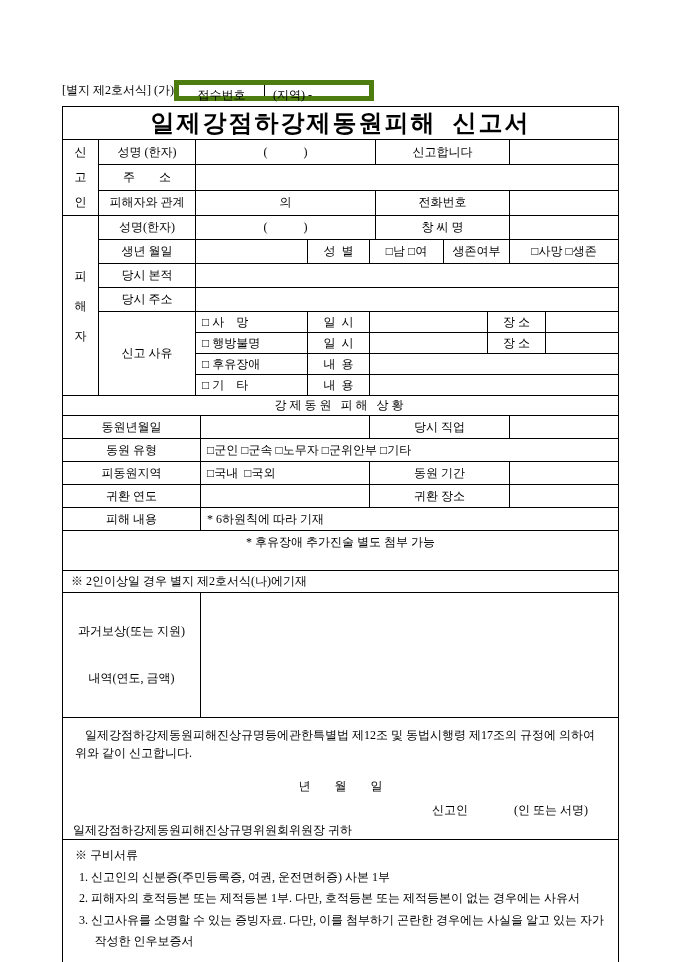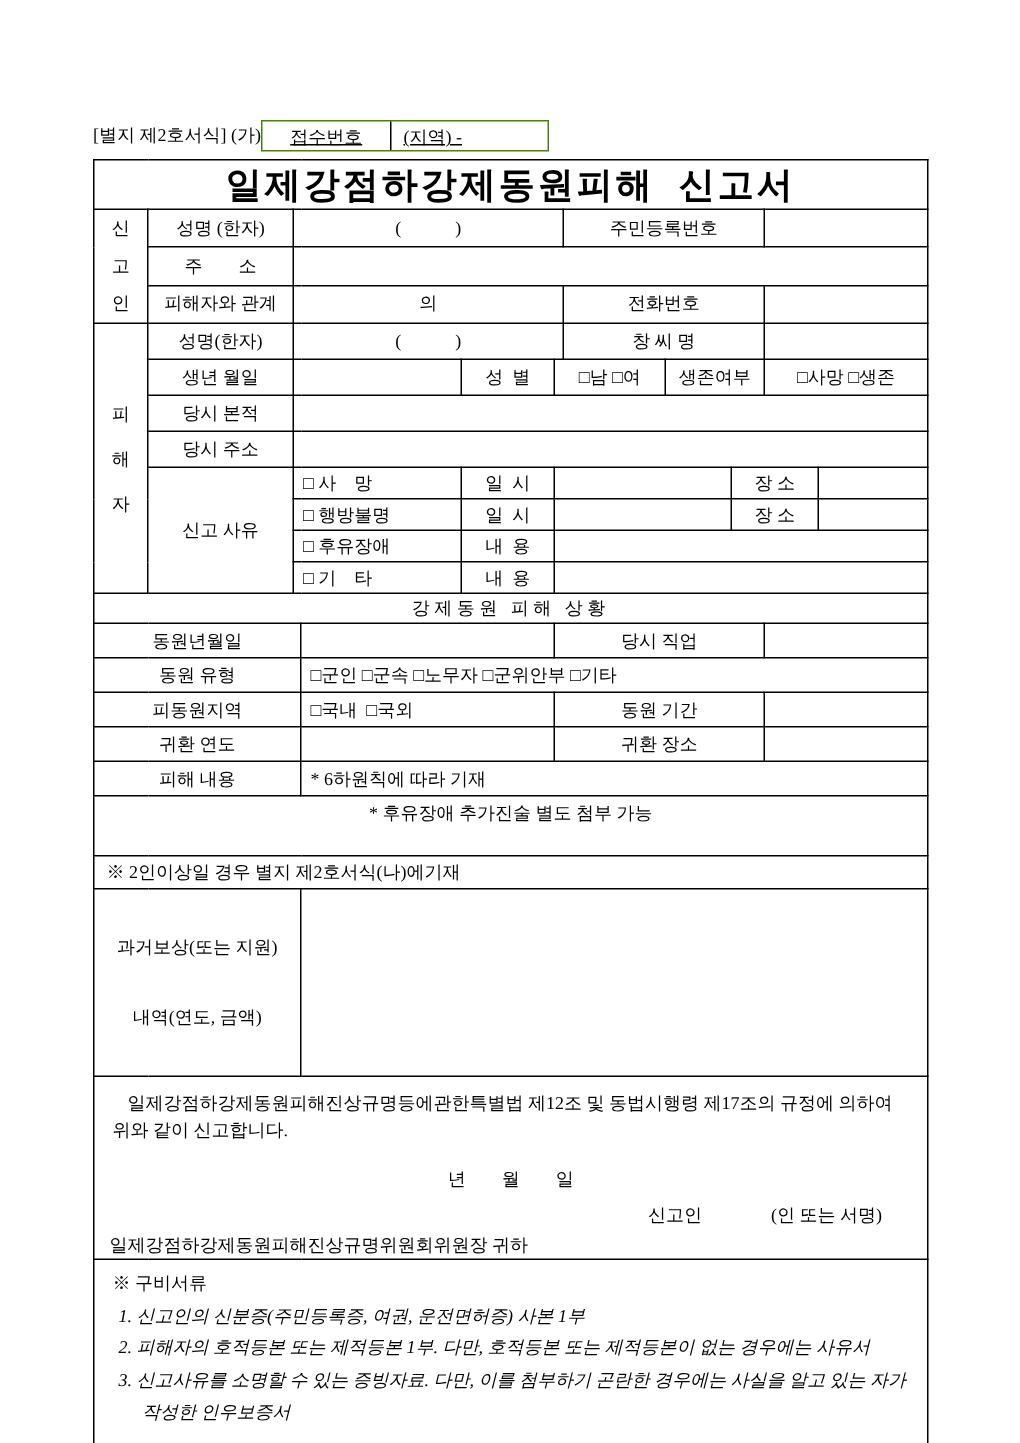--- a/index.html
+++ b/index.html
@@ -7,21 +7,21 @@
   body {
     width:680px; height:962px; position:relative;
     font-family:"Liberation Serif","DejaVu Serif",serif;
     color:#000; font-size:12px;
   }
   .content { position:absolute; left:62px; top:80px; width:556px; }
 
   
   .meta-row { display:flex; justify-content:flex-start; align-items:flex-end; margin-bottom:5px; height:21px; }
   .form-ref { font-size:12px; padding-bottom:2px; white-space:pre; }
-  .receipt-box { display:flex; border:1px solid #4d7c0f; height:21px;text-decoration:underline; }
+  .receipt-box { display:flex; border:5px solid #4d7c0f; height:21px; }
   .receipt-cell { padding:2px 8px; font-size:12px; white-space:pre; }
   .receipt-label { border-right:1px solid #000; width:86px; text-align:center; }
   .region-cell { width:104px; text-align:left; }
 
   
   table.form-table { border-collapse:collapse; table-layout:fixed; width:556px; border:1px solid #000; }
   td { border:1px solid #000; font-size:12px; text-align:center; vertical-align:middle;
        padding:0 2px; overflow:hidden; white-space:pre; }
   td.lbl { white-space:pre;margin-left:26px; }
   td.left { text-align:left; padding-left:6px; }
@@ -35,21 +35,21 @@
   .remark-cell { text-align:left; padding-left:8px; }
   .free-cell { text-align:left; vertical-align:top; white-space:normal; }
   .wrap { white-space:normal; }
 
   .statement { margin:8px 10px 0 10px; text-indent:10px; line-height:1.5; text-align:left; }
   .date-line { text-align:center; margin-top:16px; white-space:pre; }
   .sign-line { display:flex; justify-content:flex-end; gap:46px; padding-right:28px; margin-top:7px; }
   .addressee { margin-top:3px; padding-left:8px; text-align:left; }
 
   .att-cell { padding:5px 12px 0 12px; line-height:1.8; }
-  .att-item { margin-left:4px; padding-left:1.3em; text-indent:-1.3em; line-height:1.8;font-style:italic; }
+  .att-item { margin-left:4px; padding-left:1.3em; text-indent:-1.3em; line-height:1.8; }
 </style>
 </head>
 <body>
 
 <div class="content">
 
   <div class="meta-row">
     <div class="form-ref">[별지 제2호서식] (가)</div>
     <div class="receipt-box">
       <div class="receipt-cell receipt-label">접수번호</div>
@@ -74,21 +74,21 @@
 
     <tbody>
         <tr style="height:28px">
       <td colspan="11" class="title-cell">일제강점하강제동원피해  신고서</td>
     </tr>
 
     <tr style="height:25px">
       <td rowspan="3" class="vcell v-reporter"><span class="vlabel">신고인</span></td>
       <td class="lbl">성명 (한자)</td>
       <td colspan="4">(            )</td>
-      <td colspan="3" class="lbl">주민등록번호</td>
+      <td colspan="3" class="lbl">신고합니다</td>
       <td colspan="2"></td>
     </tr>
     <tr style="height:25px">
       <td class="lbl">주        소</td>
       <td colspan="9"></td>
     </tr>
     <tr style="height:25px">
       <td class="lbl">피해자와 관계</td>
       <td colspan="4">의</td>
       <td colspan="3" class="lbl">전화번호</td>

